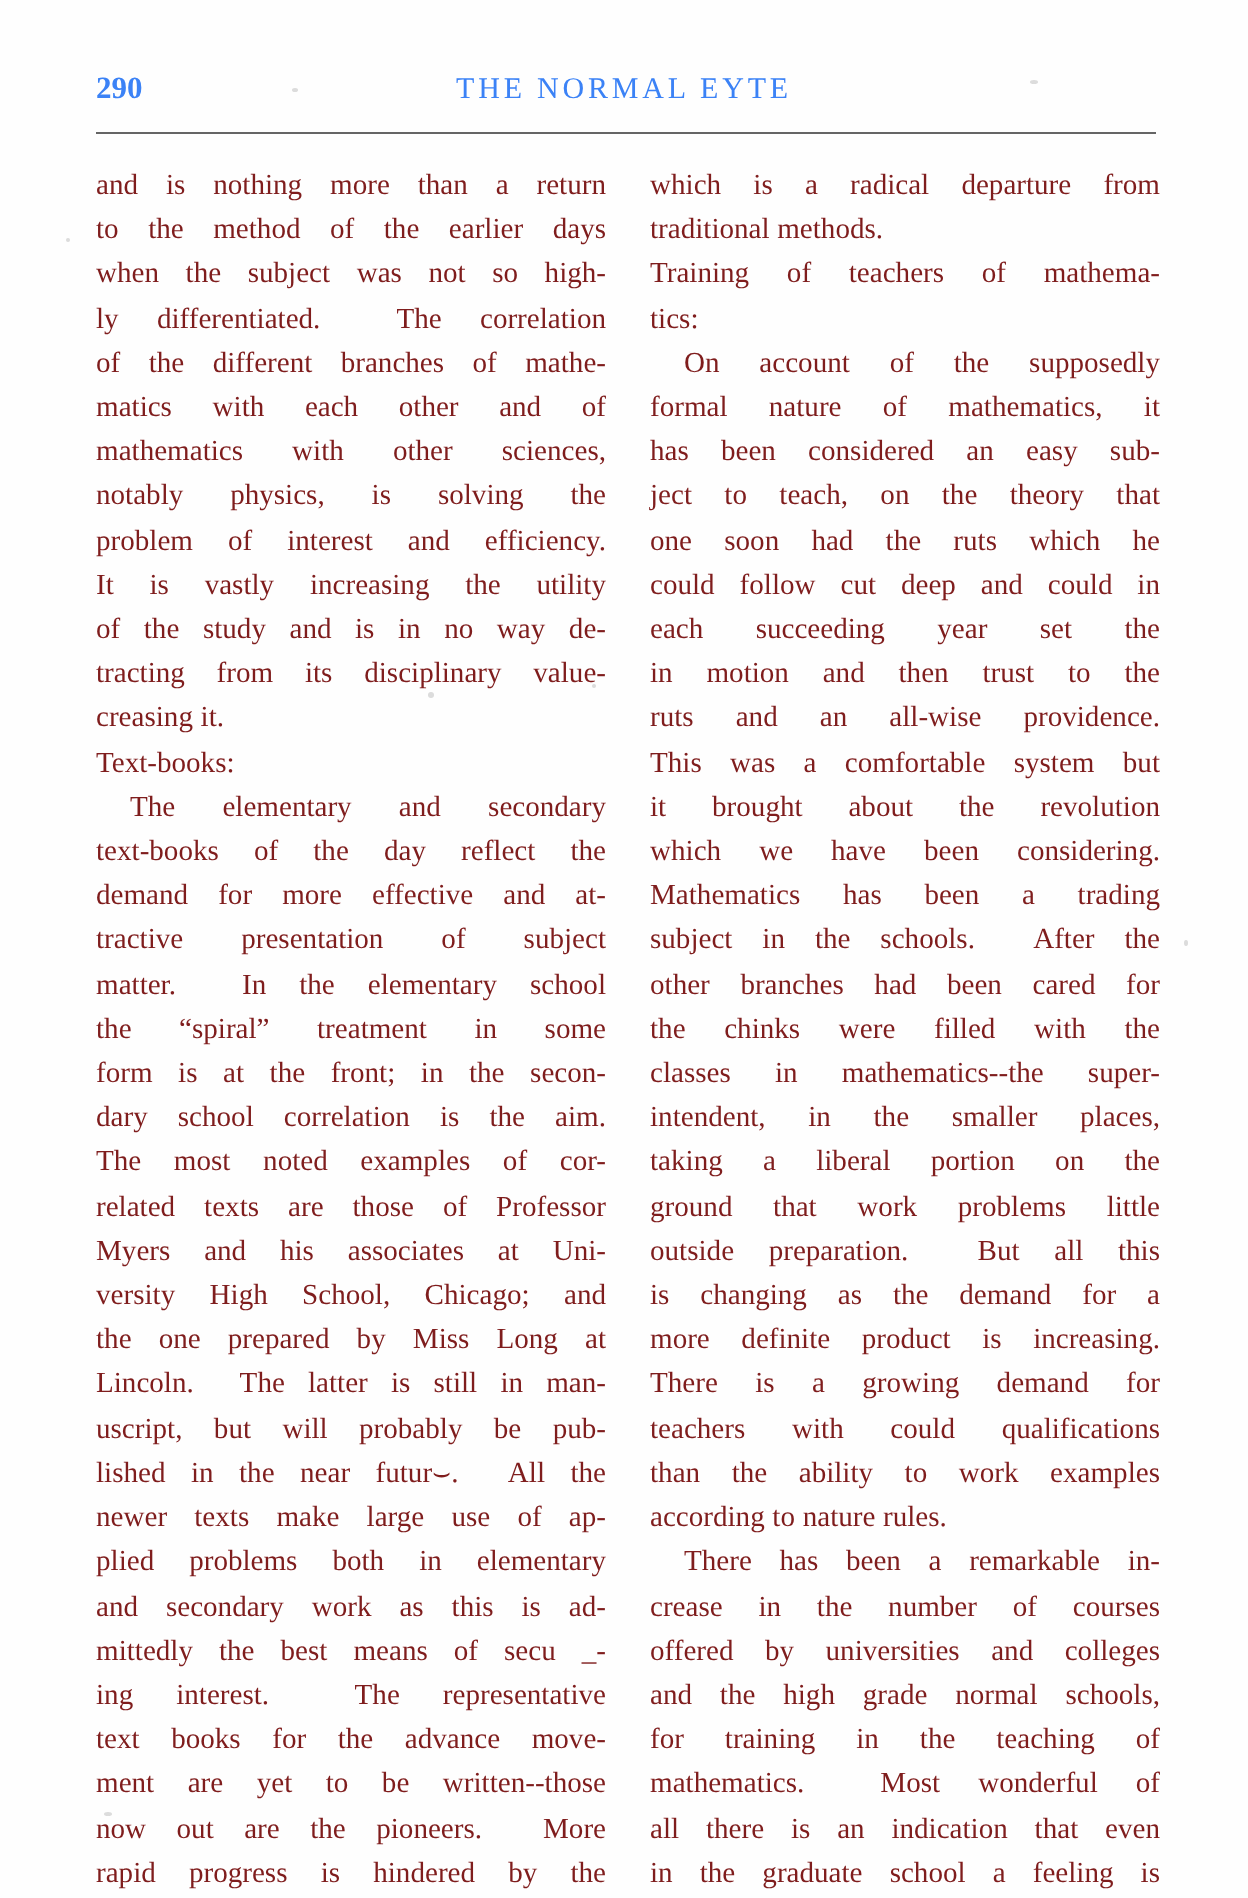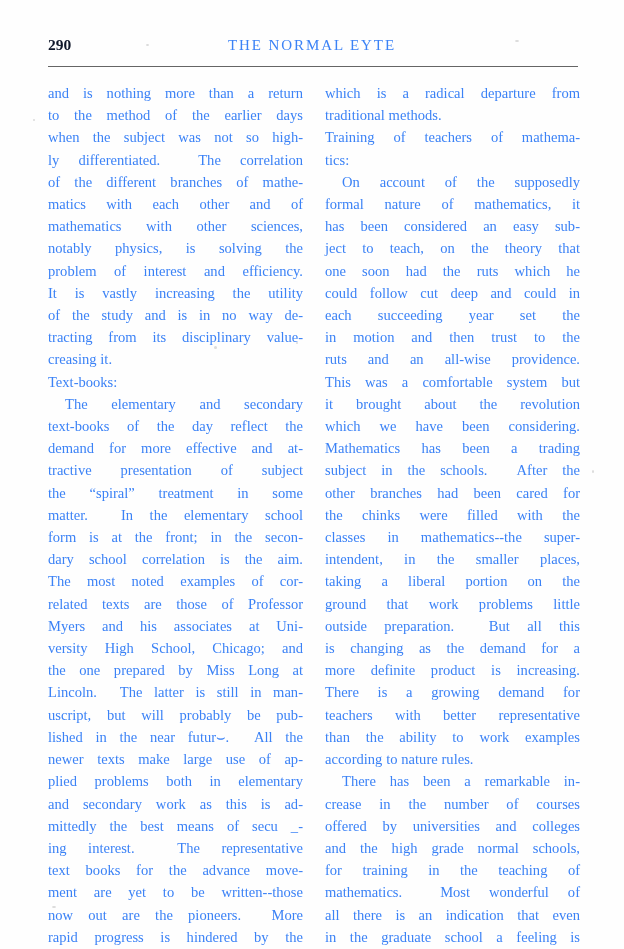--- a/index.html
+++ b/index.html
@@ -28,21 +28,21 @@
     width: 528px;
     height: 28px;
   }
   .folio {
     position: absolute;
     left: 0;
     top: 0;
     font-size: 15.5px;
     font-weight: bold;
     letter-spacing: 0px;
-    color: #0f172a;
+    color: #3b82f6;
   }
   .head-title {
     position: absolute;
     left: 0;
     top: 1px;
     width: 528px;
     text-align: center;
     font-size: 15px;
     letter-spacing: 1.9px;
     color: #3b82f6;
@@ -68,21 +68,21 @@
   }
   .col {
     width: 255px;
   }
   .col p {
     margin: 0;
     font-size: 14.55px;
     line-height: 22.2px;
     text-align: justify;
     text-align-last: left;
-    color: #3b82f6;
+    color: #7f1d1d;
     -webkit-hyphens: none;
     hyphens: none;
     word-spacing: .2px;
   }
   
   .ln {
     display: block;
     text-align: justify;
     text-align-last: justify;
     white-space: pre-wrap;
@@ -131,22 +131,22 @@
           <span class="ln last">creasing it.</span>
         </p>
         <p>
           <span class="ln last">Text-books:</span>
         </p>
         <p>
           <span class="ln ind">The elementary and secondary</span>
           <span class="ln">text-books of the day reflect the</span>
           <span class="ln">demand for more effective and at-</span>
           <span class="ln">tractive presentation of subject</span>
+          <span class="ln">matter.  In the elementary school</span>
           <span class="ln">the “spiral” treatment in some</span>
-          <span class="ln">matter.  In the elementary school</span>
           <span class="ln">form is at the front; in the secon-</span>
           <span class="ln">dary school correlation is the aim.</span>
           <span class="ln">The most noted examples of cor-</span>
           <span class="ln">related texts are those of Professor</span>
           <span class="ln">Myers and his associates at Uni-</span>
           <span class="ln">versity High School, Chicago; and</span>
           <span class="ln">the one prepared by Miss Long at</span>
           <span class="ln">Lincoln.  The latter is still in man-</span>
           <span class="ln">uscript, but will probably be pub-</span>
           <span class="ln">lished in the near futur⌣.  All the</span>
@@ -188,21 +188,21 @@
           <span class="ln">other branches had been cared for</span>
           <span class="ln">the chinks were filled with the</span>
           <span class="ln">classes in mathematics--the super-</span>
           <span class="ln">intendent, in the smaller places,</span>
           <span class="ln">taking a liberal portion on the</span>
           <span class="ln">ground that work problems little</span>
           <span class="ln">outside preparation.  But all this</span>
           <span class="ln">is changing as the demand for a</span>
           <span class="ln">more definite product is increasing.</span>
           <span class="ln">There is a growing demand for</span>
-          <span class="ln">teachers with better representative</span>
+          <span class="ln">teachers with could qualifications</span>
           <span class="ln">than the ability to work examples</span>
           <span class="ln last">according to nature rules.</span>
         </p>
         <p>
           <span class="ln ind">There has been a remarkable in-</span>
           <span class="ln">crease in the number of courses</span>
           <span class="ln">offered by universities and colleges</span>
           <span class="ln">and the high grade normal schools,</span>
           <span class="ln">for training in the teaching of</span>
           <span class="ln">mathematics.  Most wonderful of</span>

